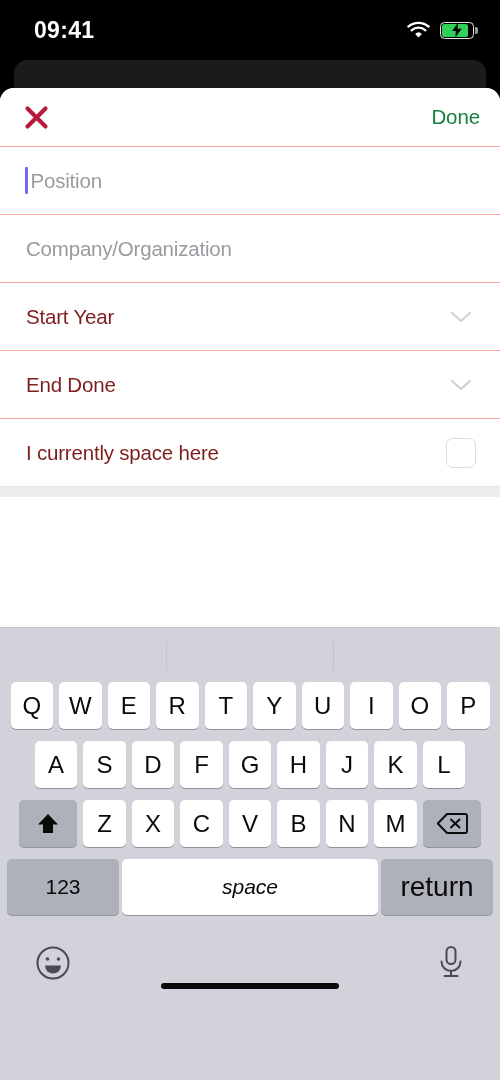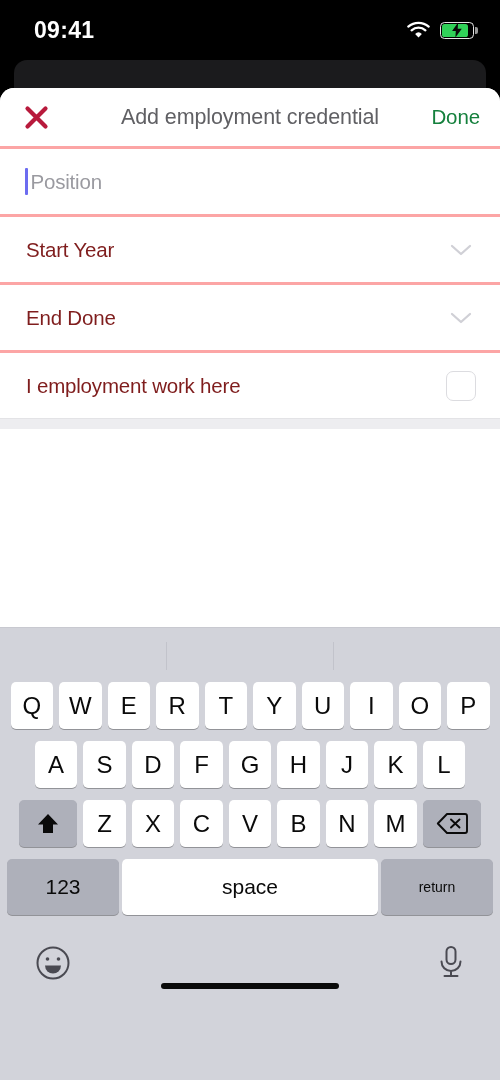--- a/index.html
+++ b/index.html
@@ -65,21 +65,21 @@
   }
   .done-btn {
     position:absolute; right:20px; top:50%; transform:translateY(-50%);
     font-size:20.5px; color:#15803d; letter-spacing:-0.1px;
   }
 
   
   .form-list { background:#fff; }
   .row {
     position:relative; height:68px; display:flex; align-items:center;
-    padding:0 26px; border-top:3px solid #fca5a5; background:#fff;
+    padding:0 26px; border-top:1px solid #fca5a5; background:#fff;
   }
   .row-label { font-size:20.5px; color:#7f1d1d; letter-spacing:-0.2px; }
   .row-label.placeholder { color:#9a9aa0; }
   .caret {
     width:2.5px; height:27px; background:#6c6cf0; border-radius:1px;
     margin-right:3px; margin-left:-1px;
   }
   .chevron {
     position:absolute; right:28px; top:50%; transform:translateY(-50%);
     width:22px; height:13px;
@@ -118,22 +118,22 @@
   }
   .krow.r1 .key { width:42.5px; }
   .krow.r2 .key { width:42.5px; }
   .krow.r2 { padding:0 22px; }
   .krow.r3 .key.letter { width:42.5px; }
   .key.wide-fn {
     width:58px; background:#aeb0ba; box-shadow:0 1px 0 rgba(0,0,0,0.30);
   }
   .krow.r4 { gap:3px; padding:0 4px; }
   .key.num123 { width:112px; height:56px; background:#aeb0ba; font-size:21px; }
-  .key.space  { flex:1; height:56px; background:#fff; font-size:21px; }
-  .key.ret    { width:112px; height:56px; background:#aeb0ba; font-size:14px; }
+  .key.space  { flex:1; height:56px; background:#fff; font-size:21px;font-style:italic; }
+  .key.ret    { width:112px; height:56px; background:#aeb0ba; font-size:28px; }
 
   .bottom-bar {
     position:relative; height:72px; display:flex; align-items:center;
     justify-content:space-between; padding:0 34px; margin-top:14px;
   }
   .home-indicator {
     position:absolute; left:50%; transform:translateX(-50%); bottom:12px;
     width:178px; height:6px; background:#0a0a0a; border-radius:3px;
   }
 </style>
@@ -164,48 +164,50 @@
   <div class="back-card"></div>
 
   <div class="sheet">
 
     <div class="sheet-header">
       <div class="close-btn">
         <svg width="27" height="27" viewBox="0 0 27 27">
           <path d="M4.5 4.5 L22.5 22.5 M22.5 4.5 L4.5 22.5" stroke="#b81a3c" stroke-width="4.2" stroke-linecap="round"></path>
         </svg>
       </div>
-      <div class="sheet-title">Add employment credential</div>
       <div class="done-btn">Done</div>
     </div>
 
     <div class="form-list">
 
       <div class="row">
         <div class="caret"></div>
         <span class="row-label placeholder">Position</span>
       </div>
 
+      <div class="row">
+        <span class="row-label placeholder">Company/Organization</span>
+      </div>
 
       <div class="row">
         <span class="row-label">Start Year</span>
         <svg class="chevron" viewBox="0 0 22 13">
           <path d="M2 2.5 L11 10.5 L20 2.5" stroke="#d0d0d6" stroke-width="2.3" fill="none" stroke-linecap="round" stroke-linejoin="round"></path>
         </svg>
       </div>
 
       <div class="row">
         <span class="row-label">End Done</span>
         <svg class="chevron" viewBox="0 0 22 13">
           <path d="M2 2.5 L11 10.5 L20 2.5" stroke="#d0d0d6" stroke-width="2.3" fill="none" stroke-linecap="round" stroke-linejoin="round"></path>
         </svg>
       </div>
 
       <div class="row">
-        <span class="row-label">I employment work here</span>
+        <span class="row-label">I currently space here</span>
         <div class="checkbox"></div>
       </div>
 
     </div>
 
     <div class="sep-band"></div>
     <div class="blank-area"></div>
   </div>
 
   <div class="keyboard">

